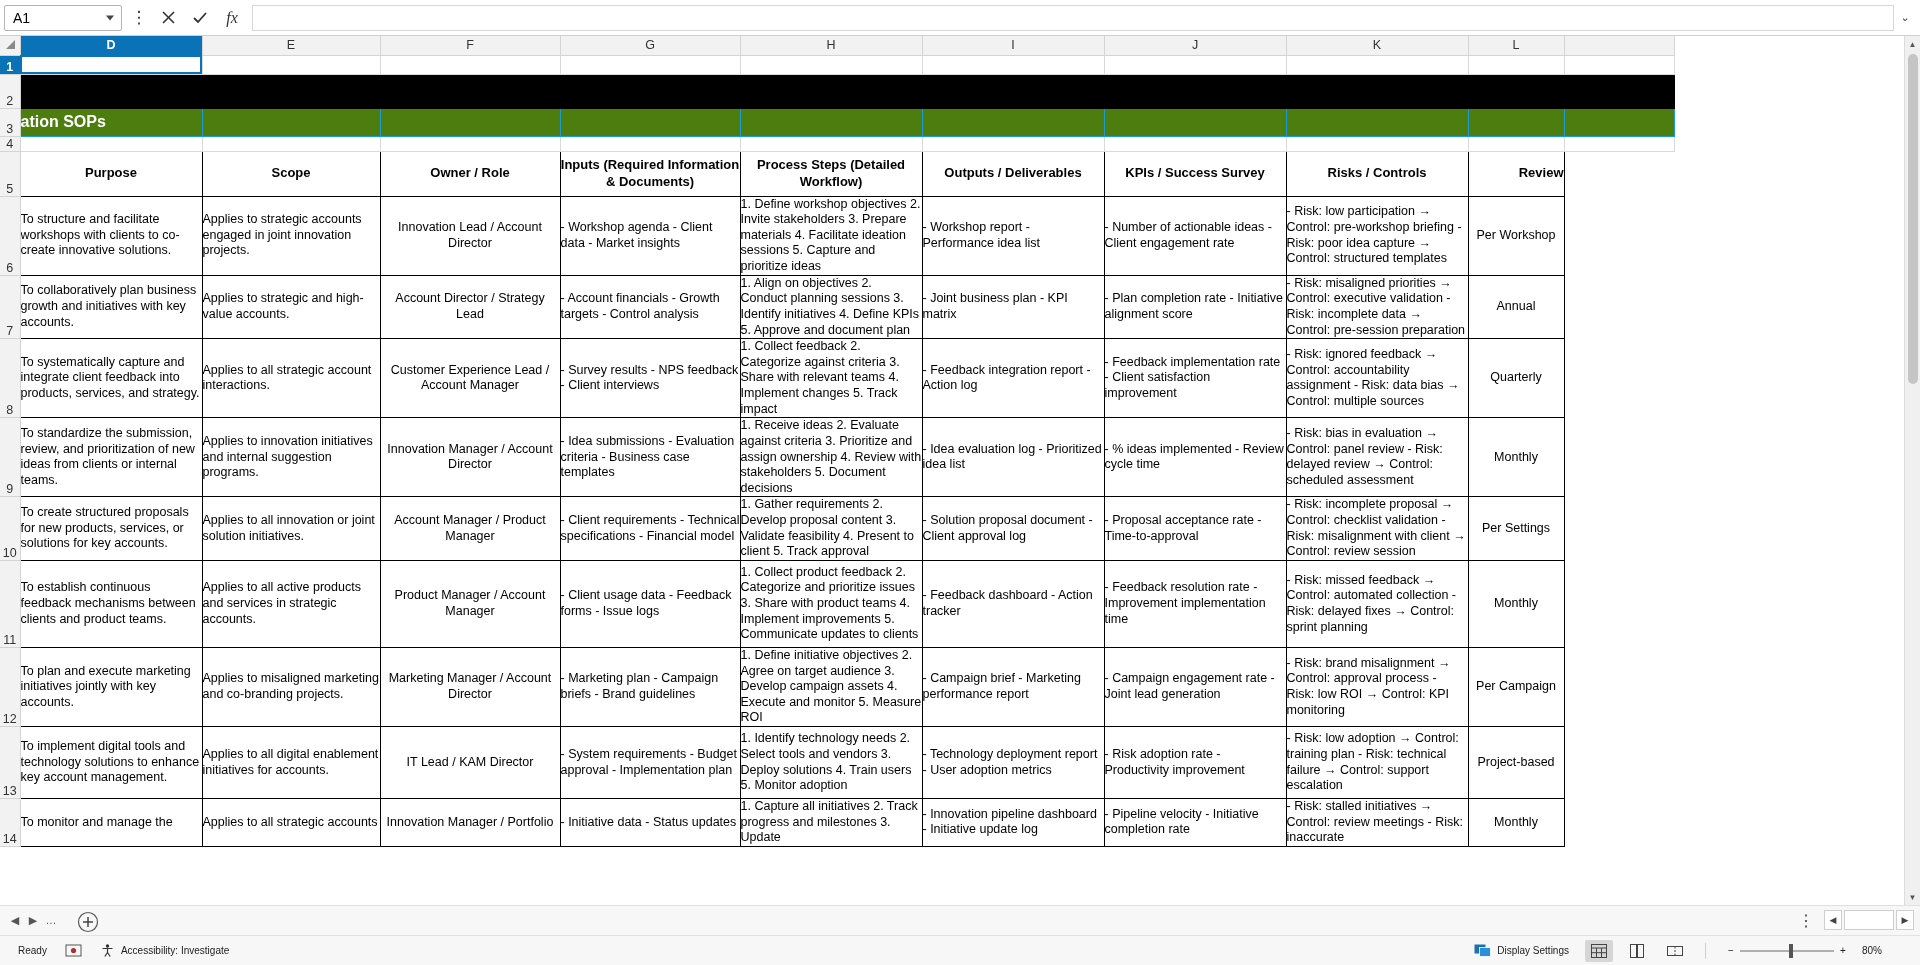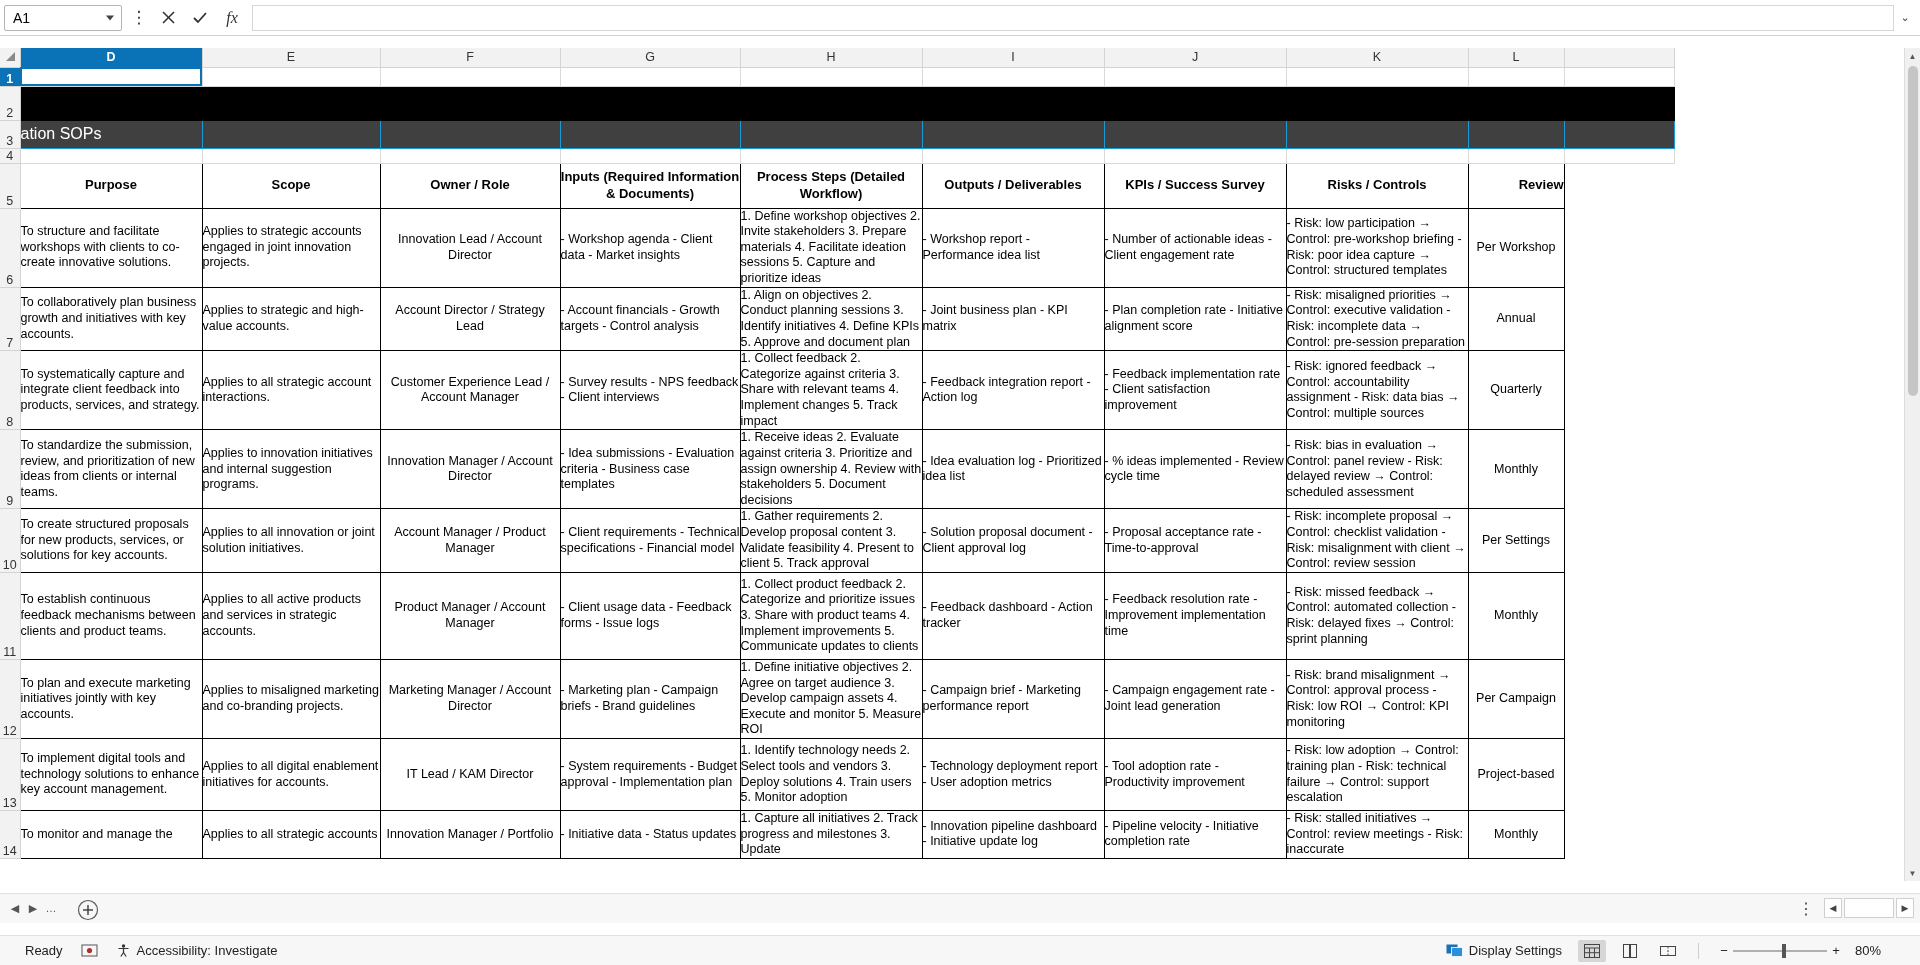--- a/index.html
+++ b/index.html
@@ -3,21 +3,21 @@
 <meta charset="utf-8">
 <style>
   * { box-sizing: border-box; }
   html, body {
     margin: 0; padding: 0;
     width: 1920px; height: 965px;
     overflow: hidden;
     font-family: "Liberation Sans", sans-serif;
     background: #ffffff;
   }
-  #app { width: 1920px; height: 965px; display: flex; flex-direction: column; position: relative; gap: 12px; }
+  #app { width: 1920px; height: 965px; display: flex; flex-direction: column; position: relative; }
 
   
   .formulabar {
     height: 36px; min-height: 36px;
     display: flex; align-items: center;
     border-bottom: 1px solid #d0d0d0;
     background: #ffffff;
     padding: 0 4px;
   }
   .namebox {
@@ -83,21 +83,21 @@
     border-right: 1px solid #d9d9d9;
     border-bottom: 1px solid #d9d9d9;
     font-size: 12.5px; color: #000;
     vertical-align: middle;
     padding: 3px 5px;
     overflow: hidden;
     line-height: 1.25;
   }
   .row-black td.cell { background: #000000; border-right-color: #000; border-bottom-color: #000; }
   .row-banner td.cell {
-    background: #404040; color: #ffffff; font-weight: normal; font-size: 16px;
+    background: #4d7c0f; color: #ffffff; font-weight: bold; font-size: 16px;
     border-right-color: #1a9ad7; border-bottom-color: #1a9ad7;
   }
   .row-thin td.cell { background: #ffffff; }
   .row-header td.cell {
     font-weight: bold; text-align: center; vertical-align: middle;
     border: 1px solid #000; background: #ffffff; font-size: 13px;
   }
   .row-data td.cell { border: 1px solid #000; vertical-align: middle; }
   .row-data td.cell.ctr { text-align: center; }
 
@@ -153,21 +153,21 @@
     display: flex; align-items: center; justify-content: center;
     font-size: 9px; color: #444; margin-left: 2px; cursor: pointer;
   }
   .hs-track { width: 50px; height: 20px; background: #fff; border: 1px solid #cfcfcf; margin-left: 2px; }
 
   
   .statusbar {
     height: 30px; min-height: 30px;
     display: flex; align-items: center;
     background: #f7f7f7; border-top: 1px solid #e2e2e2;
-    font-size: 13px; color: #222; padding: 0 25px;
+    font-size: 10px; color: #222; padding: 0 18px;
   }
   .sb-item { display: flex; align-items: center; gap: 6px; margin-right: 18px; }
   .sb-right { margin-left: auto; display: flex; align-items: center; gap: 10px; }
   .view-btn {
     width: 28px; height: 22px; display: flex; align-items: center; justify-content: center;
     border-radius: 2px; cursor: pointer;
   }
   .view-btn.active { background: #d6d6d6; }
   .zoom-slider { display: flex; align-items: center; gap: 0; width: 130px; }
   .zs-line { flex: 1; height: 2px; background: #b0b0b0; position: relative; }
@@ -404,21 +404,21 @@
             <td class="cell" style="border:none"></td>
           </tr>
           <tr class="row-data" style="height:72px">
             <td class="rowhead">13</td>
             <td class="cell">To implement digital tools and technology solutions to enhance key account management.</td>
             <td class="cell">Applies to all digital enablement initiatives for accounts.</td>
             <td class="cell ctr">IT Lead / KAM Director</td>
             <td class="cell">- System requirements - Budget approval - Implementation plan</td>
             <td class="cell">1. Identify technology needs 2. Select tools and vendors 3. Deploy solutions 4. Train users 5. Monitor adoption</td>
             <td class="cell">- Technology deployment report - User adoption metrics</td>
-            <td class="cell">- Tool adoption rate - Productivity improvement</td>
+            <td class="cell">- Risk adoption rate - Productivity improvement</td>
             <td class="cell">- Risk: low adoption → Control: training plan - Risk: technical failure → Control: support escalation</td>
             <td class="cell ctr">Project-based</td>
             <td class="cell" style="border:none"></td>
           </tr>
           <tr class="row-data" style="height:40px">
             <td class="rowhead">14</td>
             <td class="cell">To monitor and manage the</td>
             <td class="cell">Applies to all strategic accounts</td>
             <td class="cell ctr">Innovation Manager / Portfolio</td>
             <td class="cell">- Initiative data - Status updates</td>

